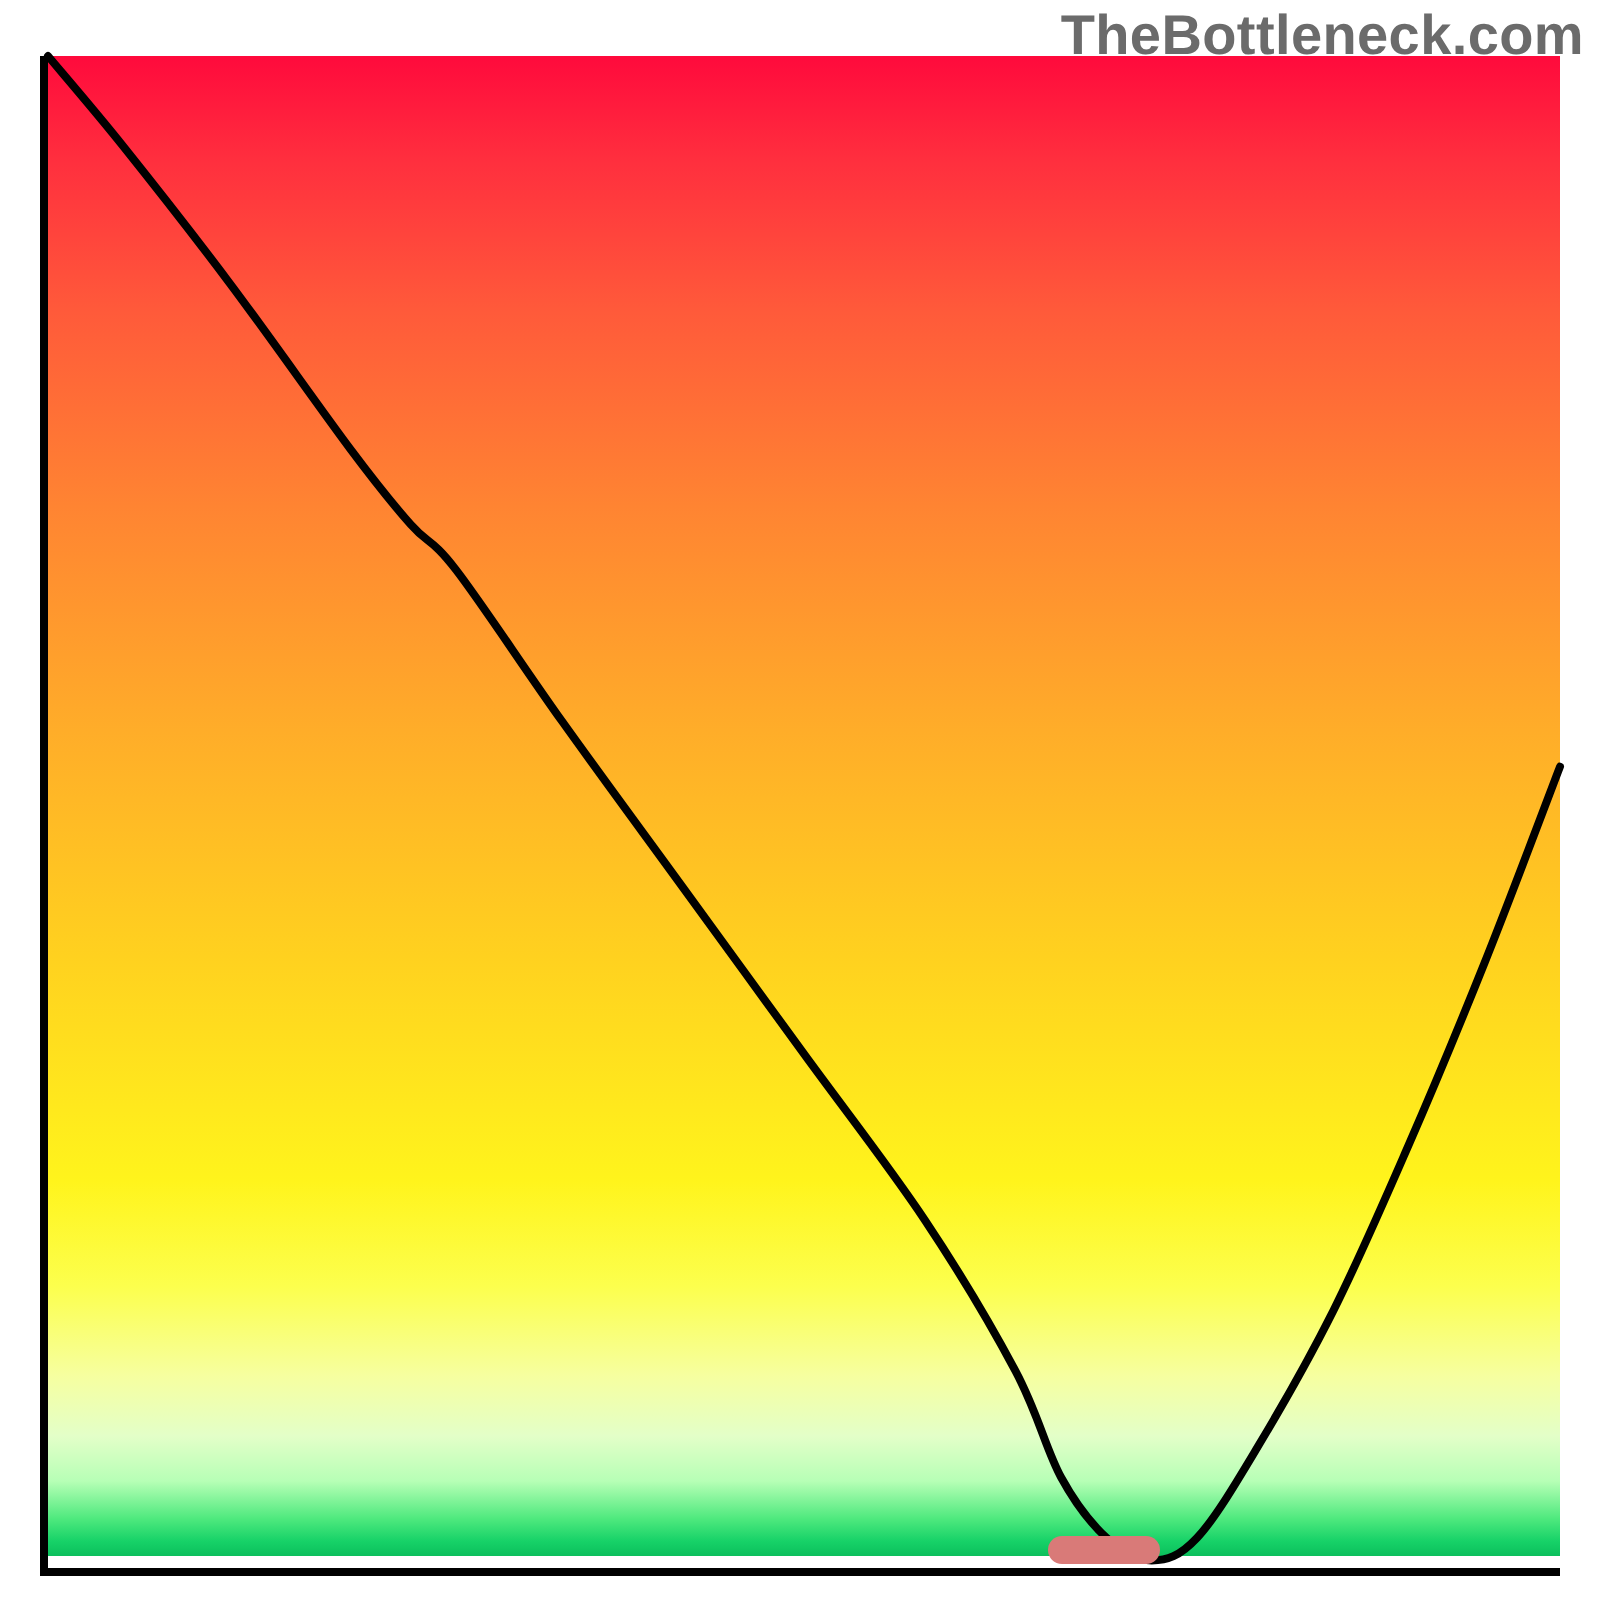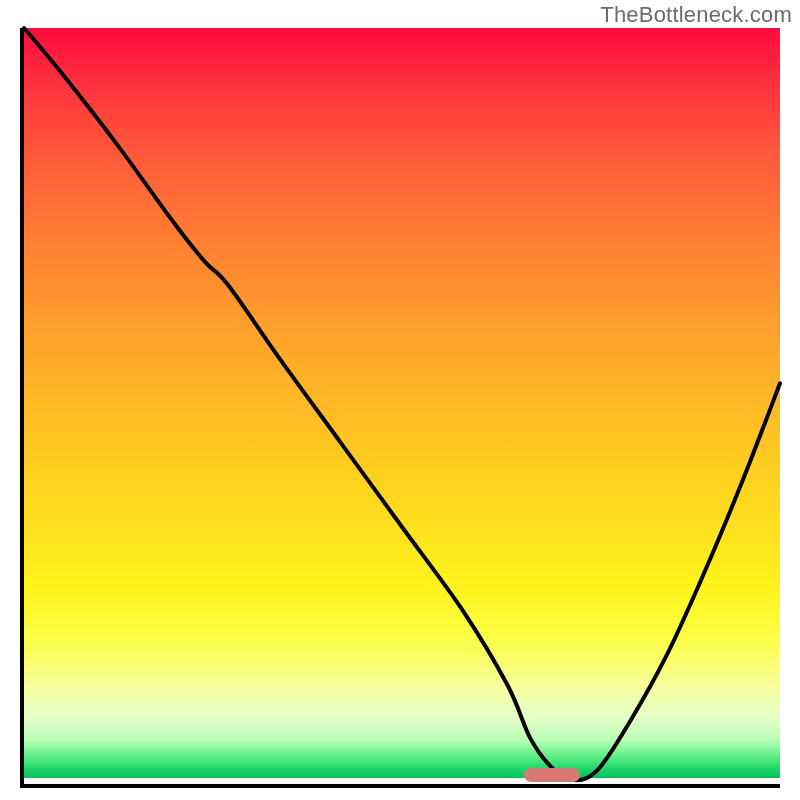--- a/index.html
+++ b/index.html
@@ -14,22 +14,22 @@
   .stage {
     position: relative;
     width: 800px;
     height: 800px;
   }
   .watermark {
     position: absolute;
     top: 2px;
     right: 8px;
     color: #6b6b6b;
-    font-size: 22px;
-    font-weight: 400;
+    font-size: 28px;
+    font-weight: 700;
     letter-spacing: 0.2px;
     user-select: none;
   }
   .plot {
     position: absolute;
     left: 20px;
     top: 28px;
     width: 760px;
     height: 760px;
     box-sizing: border-box;

